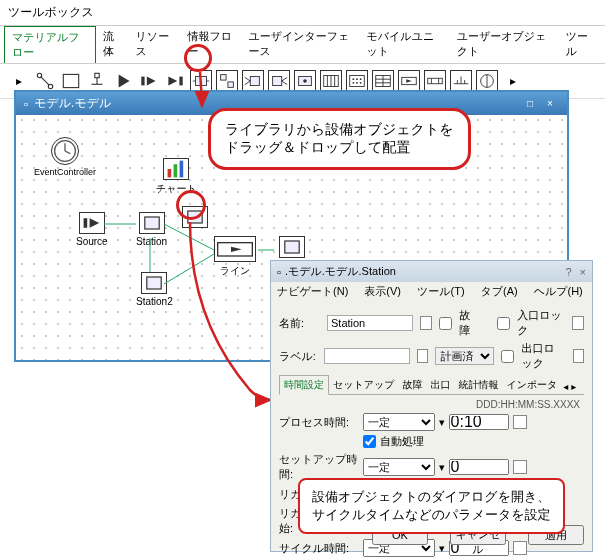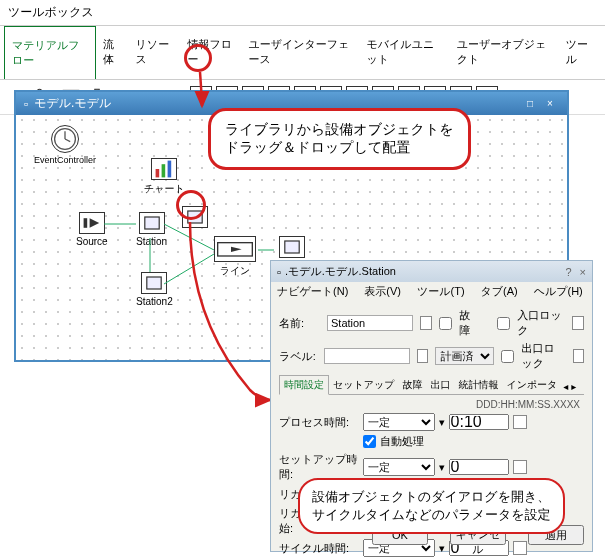--- a/index.html
+++ b/index.html
@@ -1,21 +1,21 @@
 <!DOCTYPE html>
 <html><head>
 <meta charset="utf-8">
 <style>
 * { box-sizing: border-box; margin: 0; padding: 0; font-family: "Meiryo", "MS PGothic", sans-serif; }
 body { background: #fff; width: 605px; height: 560px; position: relative; overflow: hidden; font-size: 11px; }
 
 
 .toolbox-title { padding: 4px 8px; font-size: 12px; border-bottom: 1px solid #ccc; }
 .toolbox-tabs { display: flex; border-bottom: 1px solid #ccc; padding: 0 4px; font-size: 11px; }
-.toolbox-tabs span { padding: 11px 7px; cursor: pointer; }
+.toolbox-tabs span { padding: 3px 7px; cursor: pointer; }
 .toolbox-tabs span.active { color: #0a7a2a; border: 1px solid #0a7a2a; border-bottom: none; background: #fff; }
 .toolbar { display: flex; gap: 4px; padding: 6px 8px; align-items: center; border-bottom: 1px solid #ddd; }
 .tool-icon { width: 22px; height: 22px; border: 1px solid #333; display: flex; align-items: center; justify-content: center; font-size: 12px; background: #fff; }
 .tool-icon.noborder { border: none; }
 .tool-icon svg { width: 100%; height: 100%; }
 
 
 .model-window { position: absolute; left: 14px; top: 90px; width: 555px; height: 272px; border: 2px solid #4a8bc2; background: #fff; }
 .model-title { background: linear-gradient(#5c9fd6, #3b7ab5); color: #fff; padding: 3px 8px; display: flex; align-items: center; gap: 6px; font-size: 12px; }
 .window-btns { margin-left: auto; display: flex; gap: 2px; }
@@ -48,21 +48,21 @@
 .dialog-tabs span { padding: 2px 4px; }
 .dialog-tabs span.active { color: #0a7a2a; border: 1px solid #aaa; border-bottom: 1px solid #f1f1ec; margin-bottom: -1px; background: #f1f1ec; }
 .hint { text-align: right; font-size: 10px; color: #555; padding-right: 4px; }
 .param-row { display: flex; align-items: center; gap: 4px; margin: 3px 0; }
 .param-row label { width: 80px; }
 .param-row select { width: 72px; height: 18px; font-size: 11px; }
 .param-row input[type=text] { width: 60px; height: 16px; font-size: 16px; }
 .dialog-footer { position: absolute; bottom: 6px; right: 8px; display: flex; gap: 22px; }
 .dialog-footer button { width: 56px; height: 20px; font-size: 11px; }
 
-.callout2 { position: absolute; border: 2px solid #d32020; border-radius: 20px; padding: 8px 12px; font-size: 13px; background: #fff; z-index: 70; }
+.callout2 { position: absolute; border: 2px solid #d32020; border-radius: 8px; padding: 8px 12px; font-size: 13px; background: #fff; z-index: 70; }
 
 .conn { position: absolute; }
 </style>
 </head>
 <body>
 
 <div class="toolbox-title">ツールボックス</div>
 <div class="toolbox-tabs">
   <span class="active">マテリアルフロー</span>
   <span>流体</span>
@@ -204,31 +204,31 @@
 <div class="model-window">
   <div class="model-title">
     <span>▫</span>
     <span>モデル.モデル</span>
     <div class="window-btns">
       <span>□</span>
       <span>×</span>
     </div>
   </div>
   <div class="canvas">
-    <div class="node" style="left:18px;top:11px">
+    <div class="node" style="left:18px;top:23px">
       <div class="ic" style="border-radius:50%;width:28px;height:28px">
           <svg viewBox="0 0 20 20">
             <circle cx="10" cy="10" r="8" stroke="#555" fill="none"></circle>
             <line x1="10" y1="10" x2="10" y2="4" stroke="#555"></line>
             <line x1="10" y1="10" x2="14" y2="12" stroke="#555"></line>
           </svg>
         </div>
       <div style="font-size:9px">EventController</div>
     </div>
-    <div class="node" style="left:128px;top:44px">
+    <div class="node" style="left:140px;top:44px">
       <div class="ic">
           <svg viewBox="0 0 20 20">
             <rect x="3" y="10" width="3" height="7" fill="#c33"></rect>
             <rect x="8" y="6" width="3" height="11" fill="#3a3"></rect>
             <rect x="13" y="3" width="3" height="14" fill="#36c"></rect>
           </svg>
         </div>
       <div>チャート</div>
     </div>
     <div class="node" style="left:60px;top:98px">

